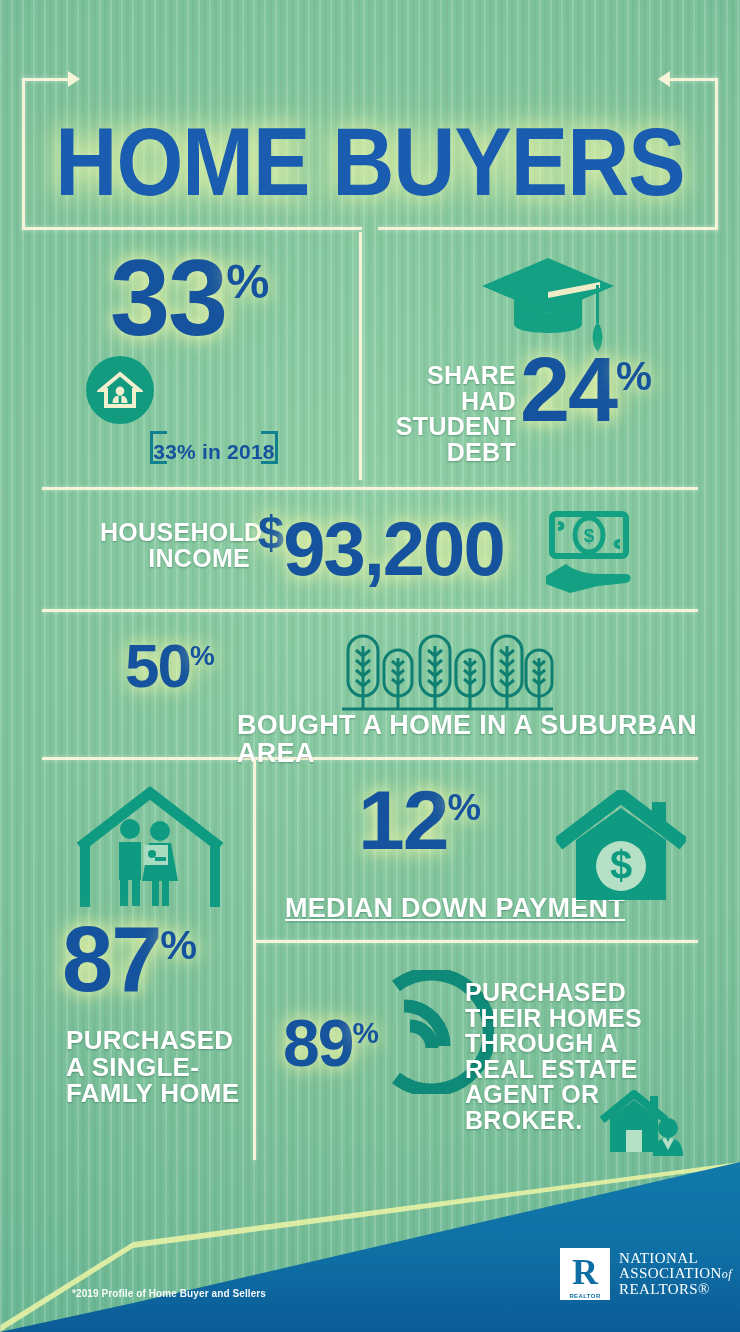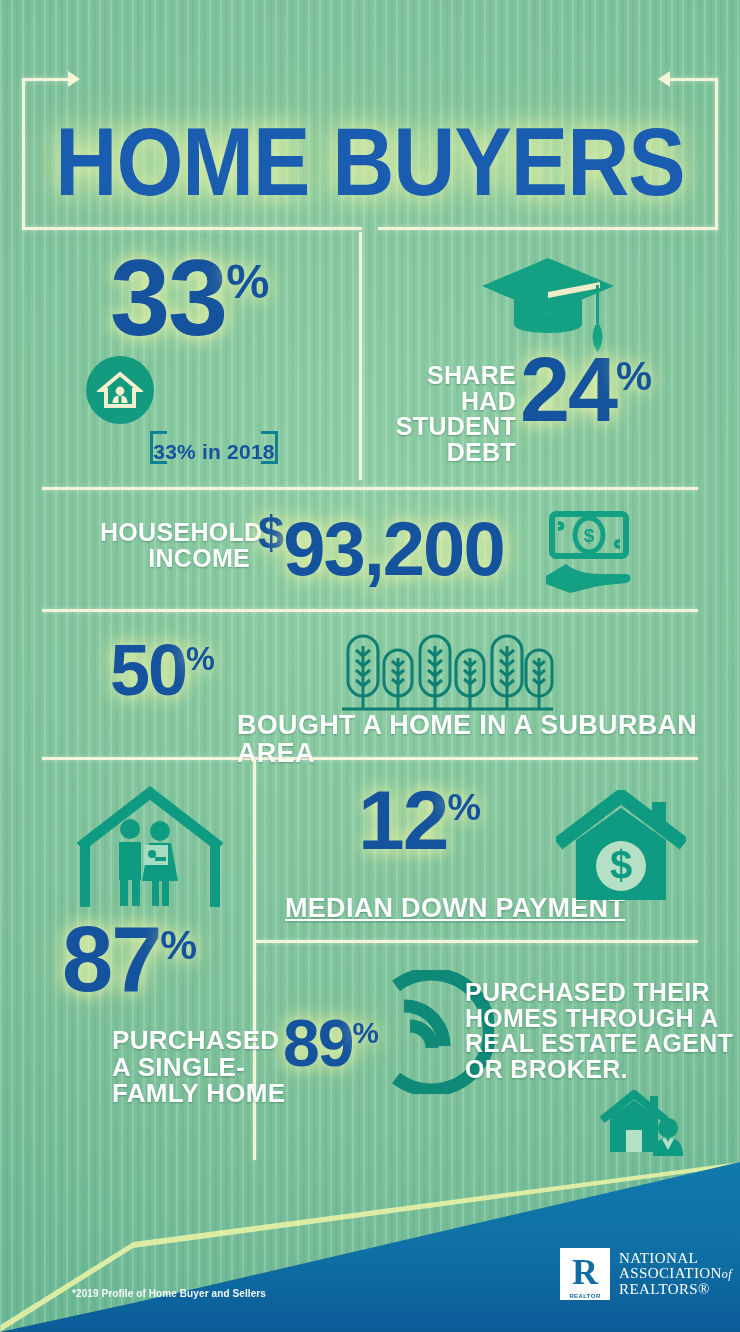--- a/index.html
+++ b/index.html
@@ -86,38 +86,38 @@
   .lblDebt{position:absolute;left:384px;top:363px;width:132px;text-align:right;font-size:25px;}
   .n24{position:absolute;left:520px;top:352px;font-size:90px;}
 
   
   .lblInc{position:absolute;left:100px;top:520px;width:150px;text-align:right;font-size:25px;}
   .nInc{position:absolute;left:258px;top:513px;font-size:76px;}
   .nInc .dollar{font-size:.62em;vertical-align:super;letter-spacing:-1px;}
   .moneyicon{position:absolute;left:540px;top:508px;width:98px;height:90px;}
 
   
-  .n50{position:absolute;left:110px;top:640px;font-size:72px;}
+  .n50{position:absolute;left:110px;top:640px;font-size:62px;padding-left:15px;}
   .treesicon{position:absolute;left:340px;top:632px;width:215px;height:86px;}
   .lblSub{position:absolute;left:237px;top:712px;font-size:27px;}
 
   
   .familyicon{position:absolute;left:70px;top:785px;width:160px;height:130px;}
   .n87{position:absolute;left:62px;top:920px;font-size:92px;}
-  .lbl87{position:absolute;left:66px;top:1027px;width:175px;font-size:26px;padding-left:46px;}
+  .lbl87{position:absolute;left:66px;top:1027px;width:175px;font-size:26px;}
 
   
   .n12{position:absolute;left:358px;top:785px;font-size:84px;}
   .lbl12{position:absolute;left:285px;top:895px;font-size:27px;text-decoration:underline;}
   .homeicon{position:absolute;left:556px;top:790px;width:130px;height:120px;}
 
   
   .n89{position:absolute;left:283px;top:1015px;font-size:66px;}
   .arcicon{position:absolute;left:370px;top:970px;width:124px;height:124px;}
-  .lbl89{position:absolute;left:465px;top:980px;width:272px;font-size:25px;}
+  .lbl89{position:absolute;left:465px;top:980px;width:228px;font-size:25px;}
   .agenticon{position:absolute;left:600px;top:1090px;width:90px;height:70px;}
 
   
   .footer-wedge{
     position:absolute;left:0;bottom:0;width:740px;height:170px;
     background:linear-gradient(180deg,#1179ab 0%,#0f6fa4 55%,#0b5b97 100%);
     clip-path:polygon(100% 0,100% 100%,0 100%, 18% 83%);
   }
   .footer-glow{
     position:absolute;left:0;bottom:0;width:740px;height:170px;

